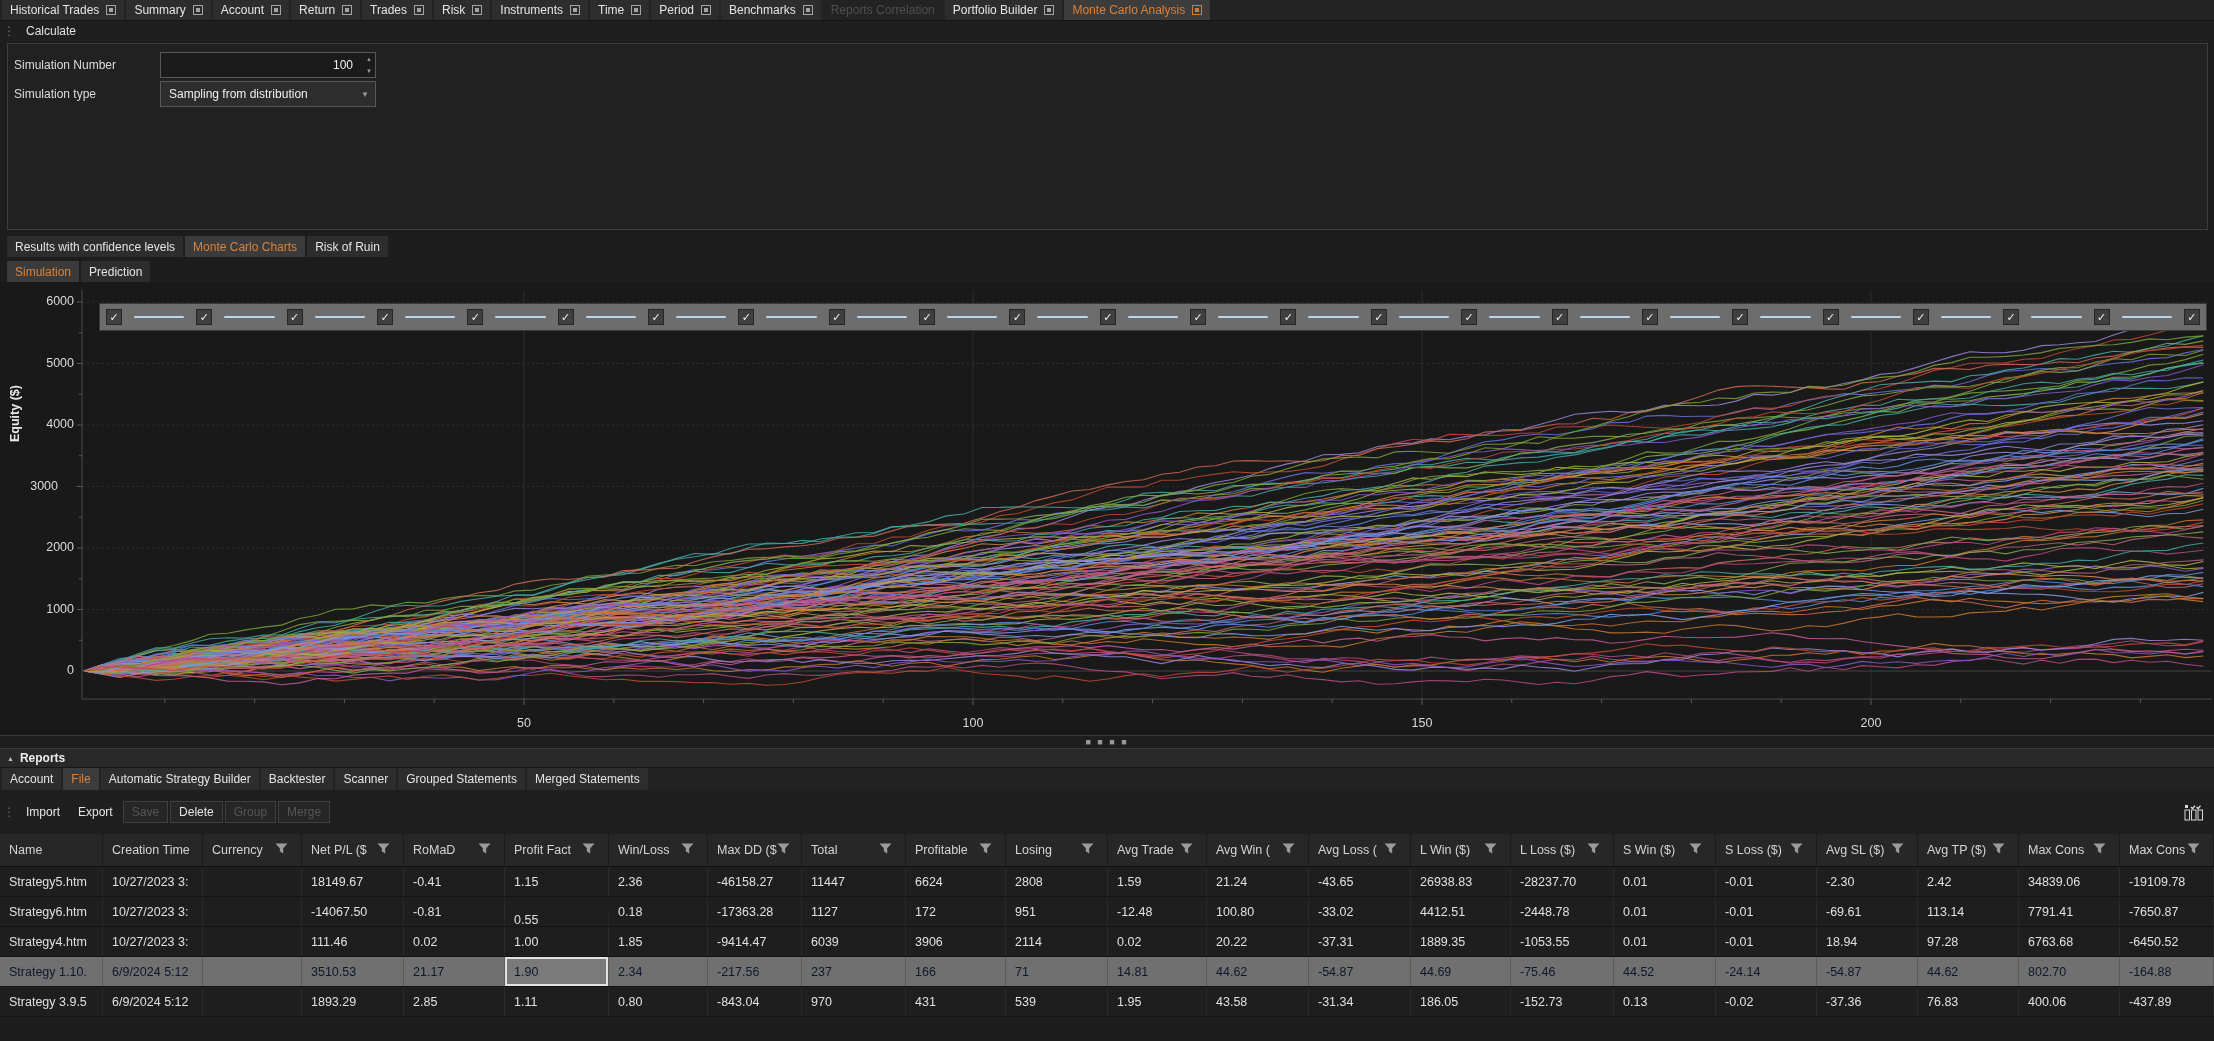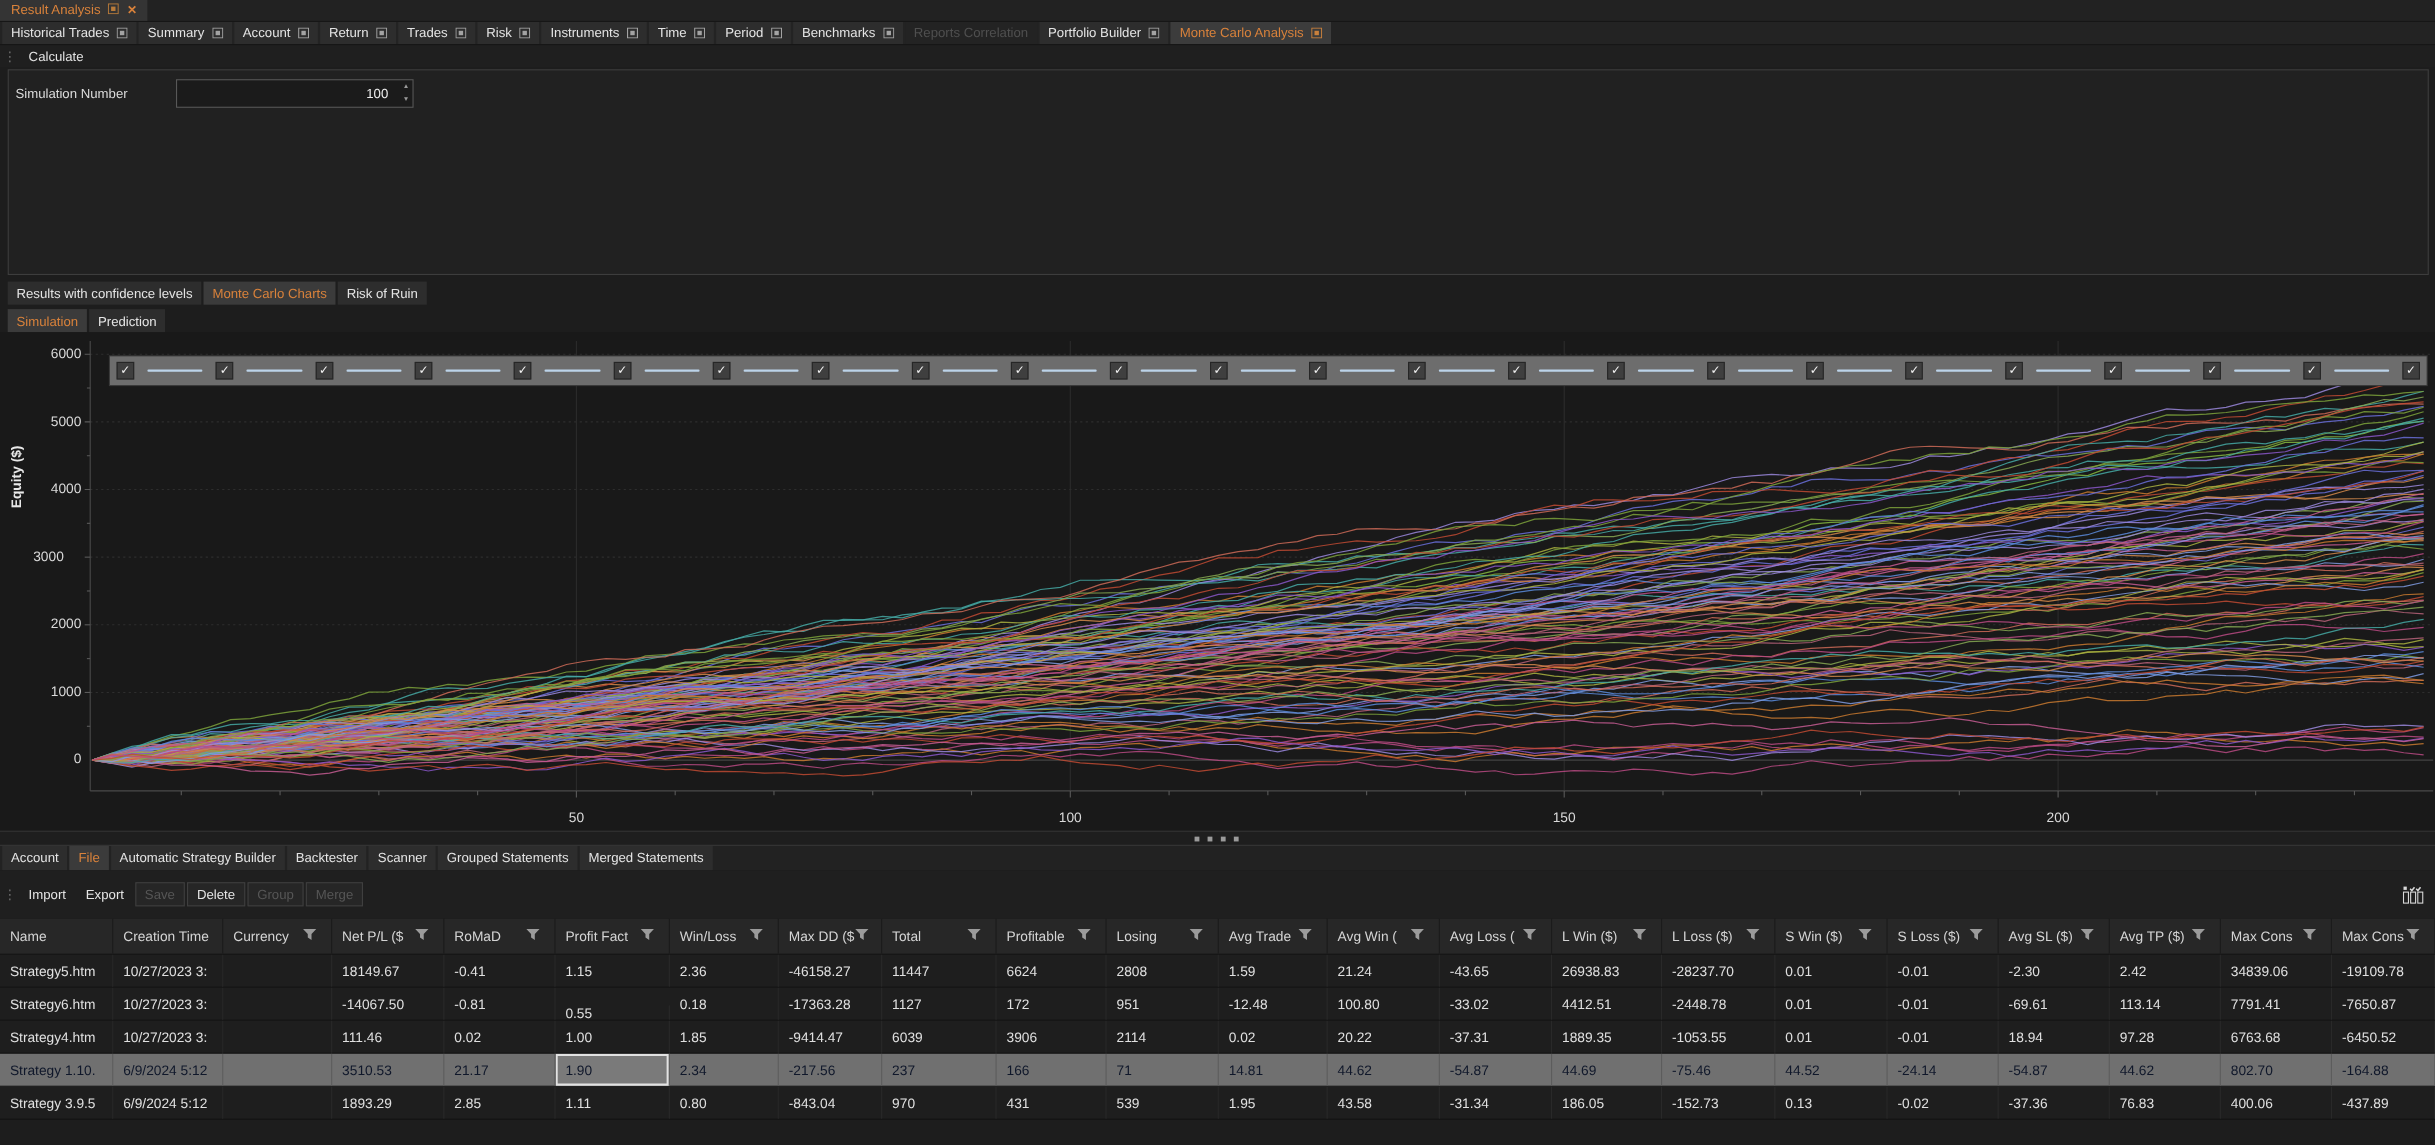--- a/index.html
+++ b/index.html
@@ -88,30 +88,20 @@
     overflow:hidden; white-space:nowrap; flex:0 0 auto; }
   .grow.sel { background:#707070; }
   .grow.sel .gcell { color:#0f172a; border-right-color:#5c5c5c; }
   .grow.sel .gcell.focus { box-shadow:inset 0 0 0 2px #e2e2e2; background:#7a7a7a; }
 </style>
 </head>
 <body>
 
 <div class="app">
 
-  <div class="doc-strip">
-    <div class="doc-tab">
-      <span>Result Analysis</span>
-      <span class="ic" id="docPopIcon"><svg width="10" height="10">
-            <rect x="0.5" y="0.5" width="9" height="9" fill="none" stroke="#b87b3a"></rect>
-            <rect x="3" y="3" width="4" height="4" fill="#b87b3a"></rect>
-          </svg></span>
-      <span class="x">✕</span>
-    </div>
-  </div>
 
   <div class="main-tabs" id="mainTabs">
       <div class="mtab">
         <span>Historical Trades</span>
         <svg width="10" height="10">
           <rect x="0.5" y="0.5" width="9" height="9" fill="none" stroke="#a3a3a3"></rect>
           <rect x="3" y="3" width="4" height="4" fill="#a3a3a3"></rect>
         </svg>
       </div>
       <div class="mtab">
@@ -204,20 +194,27 @@
   <div class="settings">
     <div class="settings-bd">
       <div class="srow">
         <span class="slabel">Simulation Number</span>
         <div class="spin">
           <span class="val">100</span>
           <span class="arrows">
             <span>▲</span>
             <span>▼</span>
           </span>
+        </div>
+      </div>
+      <div class="srow">
+        <span class="slabel">Simulation type</span>
+        <div class="combo">
+          <span class="val">Sampling from distribution</span>
+          <span class="arrow">▼</span>
         </div>
       </div>
     </div>
   </div>
 
   <div class="subtabs first" id="analysisTabs">
       <div class="stab">Results with confidence levels</div>
       <div class="stab sel">Monte Carlo Charts</div>
       <div class="stab">Risk of Ruin</div>
     </div>
@@ -443,20 +440,24 @@
         <div class="xtick" style="left: 1392px;">150</div>
         <div class="xtick" style="left: 1841px;">200</div>
       </div>
   </div>
 
   <div class="splitter">
     <div class="dots">■ ■ ■ ■</div>
   </div>
 
   <div class="reports">
+    <div class="rep-hd">
+      <span class="tri">▲</span>
+      <b>Reports</b>
+    </div>
     <div class="rep-tabs" id="reportsTabs">
         <div class="stab">Account</div>
         <div class="stab sel">File</div>
         <div class="stab">Automatic Strategy Builder</div>
         <div class="stab">Backtester</div>
         <div class="stab">Scanner</div>
         <div class="stab">Grouped Statements</div>
         <div class="stab">Merged Statements</div>
       </div>
     <div class="rep-toolbar" id="reportsToolbar">

